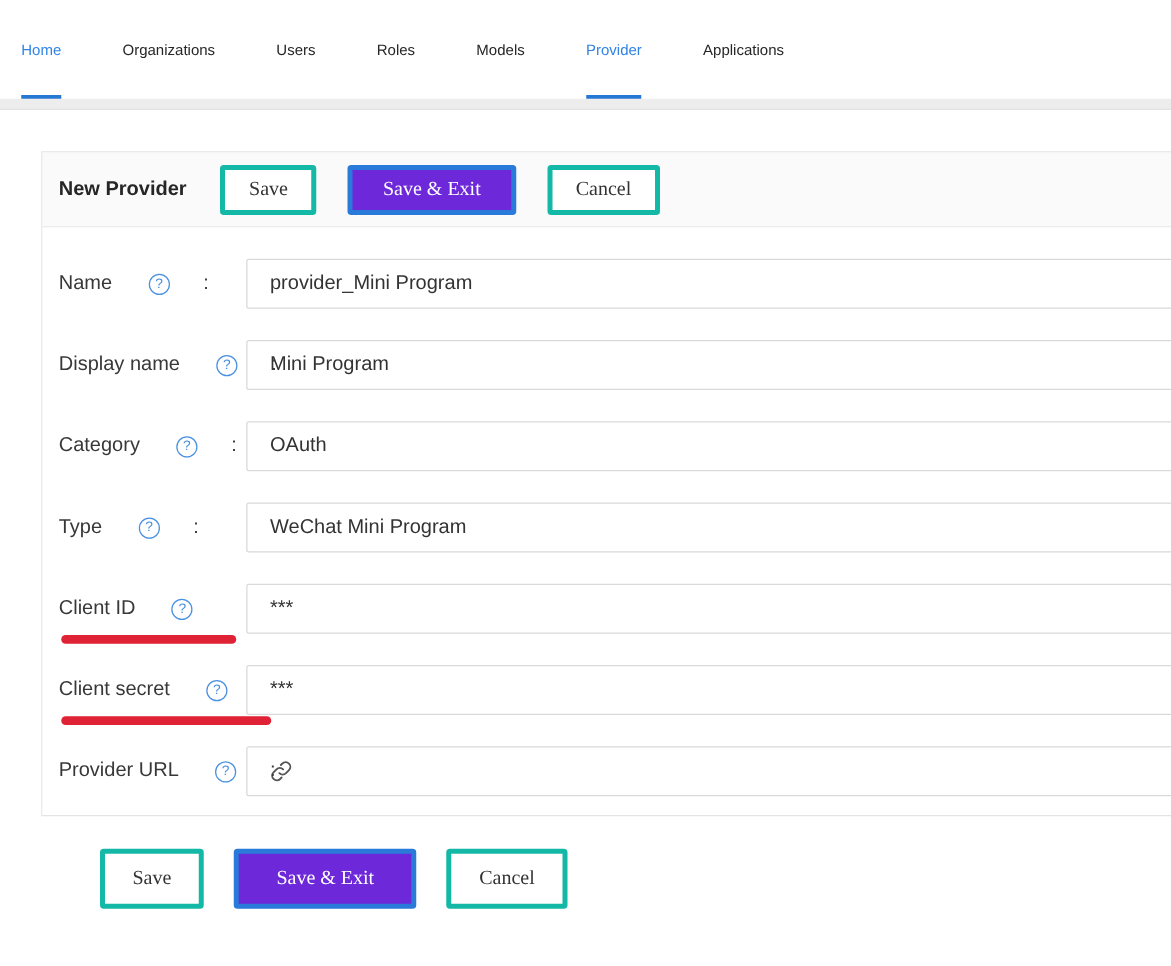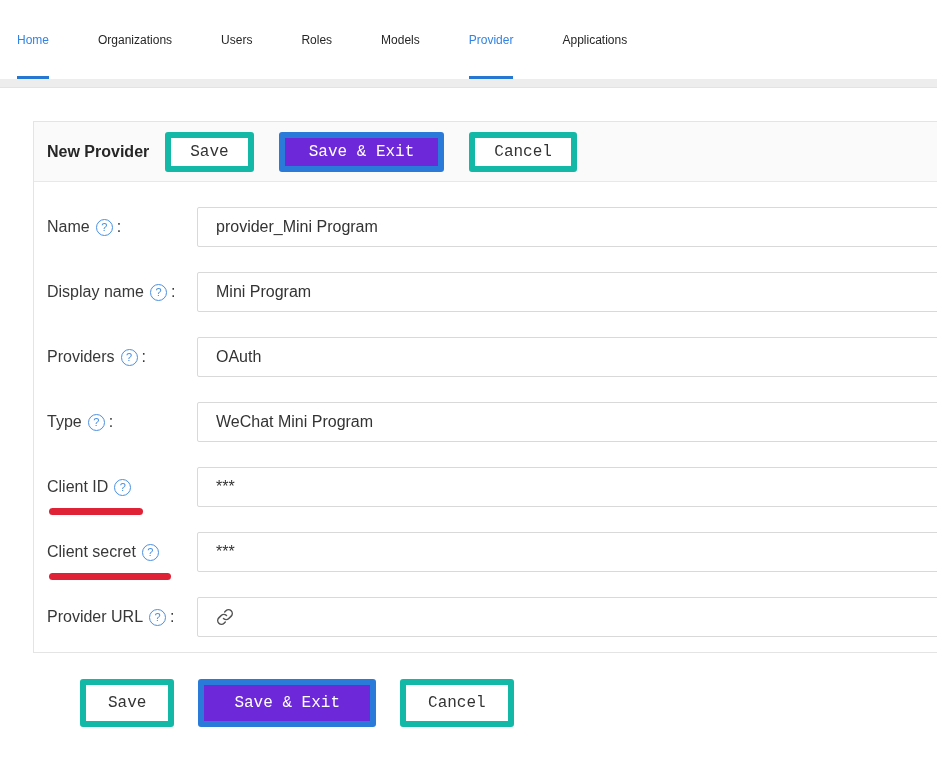--- a/index.html
+++ b/index.html
@@ -12,33 +12,33 @@
     margin-right:49px; font-size:12px; color:#262626; cursor:pointer; text-decoration:none; }
   .nav-item.active { color:#3184e4; }
   .nav-item.active::after { content:""; position:absolute; left:0; right:0; bottom:0;
     height:3px; background:#2677d2; }
   .gray-band { height:9px; background:#ededee; border-bottom:1px solid #e3e3e4; }
 
   
   .card { margin:33px 0 0 33px; width:910px; border:1px solid #e4e4e4; background:#fff; }
   .card-header { height:60px; display:flex; align-items:center; padding-left:13px;
     background:#fafafa; border-bottom:1px solid #e8e8e8; }
-  .panel-title { font-size:16px; font-weight:bold; color:#262626; margin-right:16px; }
-  .btn { height:40px; border:6px solid #14b8a6; background:#fff; color:#333;
-    font-size:16px; font-family:Liberation Mono, monospace; border-radius:3px; padding:0 19px;
+  .panel-title { font-size:16px; font-weight:bold; color:#262626; margin-right:27px; }
+  .btn { height:40px; border:4px solid #14b8a6; background:#fff; color:#333;
+    font-size:16px; font-family:Liberation Serif, serif; border-radius:3px; padding:0 19px;
     margin-right:25px; cursor:pointer; }
   .btn.primary { background:#6d28d9; border-color:#2a7ad9; color:#fff; padding:0 24px; }
 
   
   .card-body { padding:25px 0 15px 13px; background:#fff; }
   .form-row { display:flex; margin-bottom:25px; height:40px; }
   .form-row:last-child { margin-bottom:0; }
   .form-label { width:150px; flex:0 0 150px; display:flex; align-items:center;
     font-size:16px; color:#383838; }
-  .label-inner { position:relative; display:inline-flex; align-items:center; }
+  .label-inner { position:relative; display:inline-flex; align-items:center;gap:23px; }
   .label-text { white-space:nowrap; }
   .help-icon { width:17px; height:17px; border:1px solid #4a90e2; border-radius:50%;
     color:#4a90e2; font-size:11px; line-height:15px; text-align:center;
     display:inline-block; margin-left:6px; cursor:pointer; flex:0 0 17px; }
   .colon { margin-left:4px; }
   .red-underline { position:absolute; left:2px; right:-8px; bottom:-19px; height:7px;
     background:#e02236; border-radius:4px; }
   .input-wrap { flex:1; }
   .text-input { height:40px; border:1px solid #d9d9d9; border-radius:2px; background:#fff;
     display:flex; align-items:center; padding-left:18px; font-size:16px; color:#333;
@@ -99,21 +99,21 @@
     <div class="input-wrap">
       <div class="text-input">
 
         <span class="input-value">Mini Program</span>
       </div>
     </div>
   </div>
       <div class="form-row">
     <div class="form-label">
       <span class="label-inner">
-        <span class="label-text">Providers</span>
+        <span class="label-text">Category</span>
         <span class="help-icon">?</span>
         <span class="colon">:</span>
 
       </span>
     </div>
     <div class="input-wrap">
       <div class="text-input">
 
         <span class="input-value">OAuth</span>
       </div>

